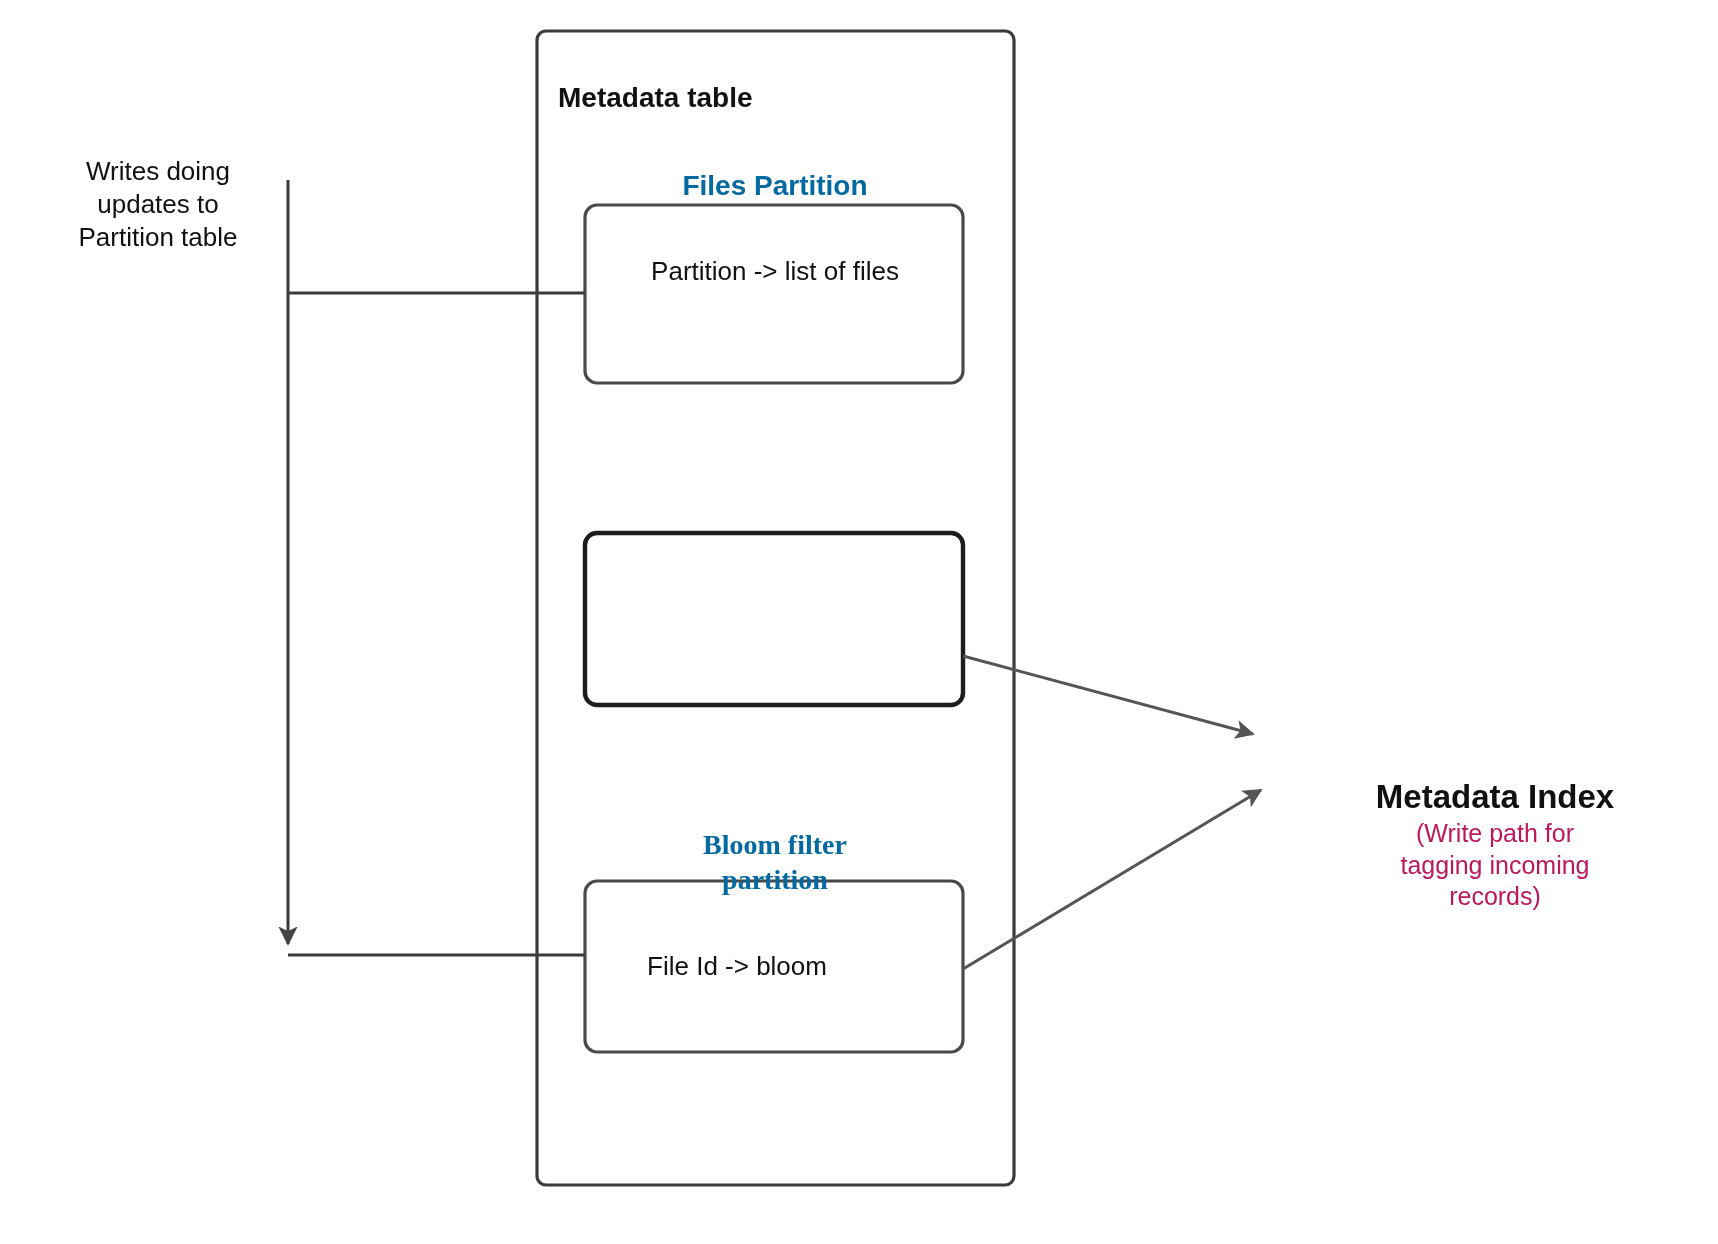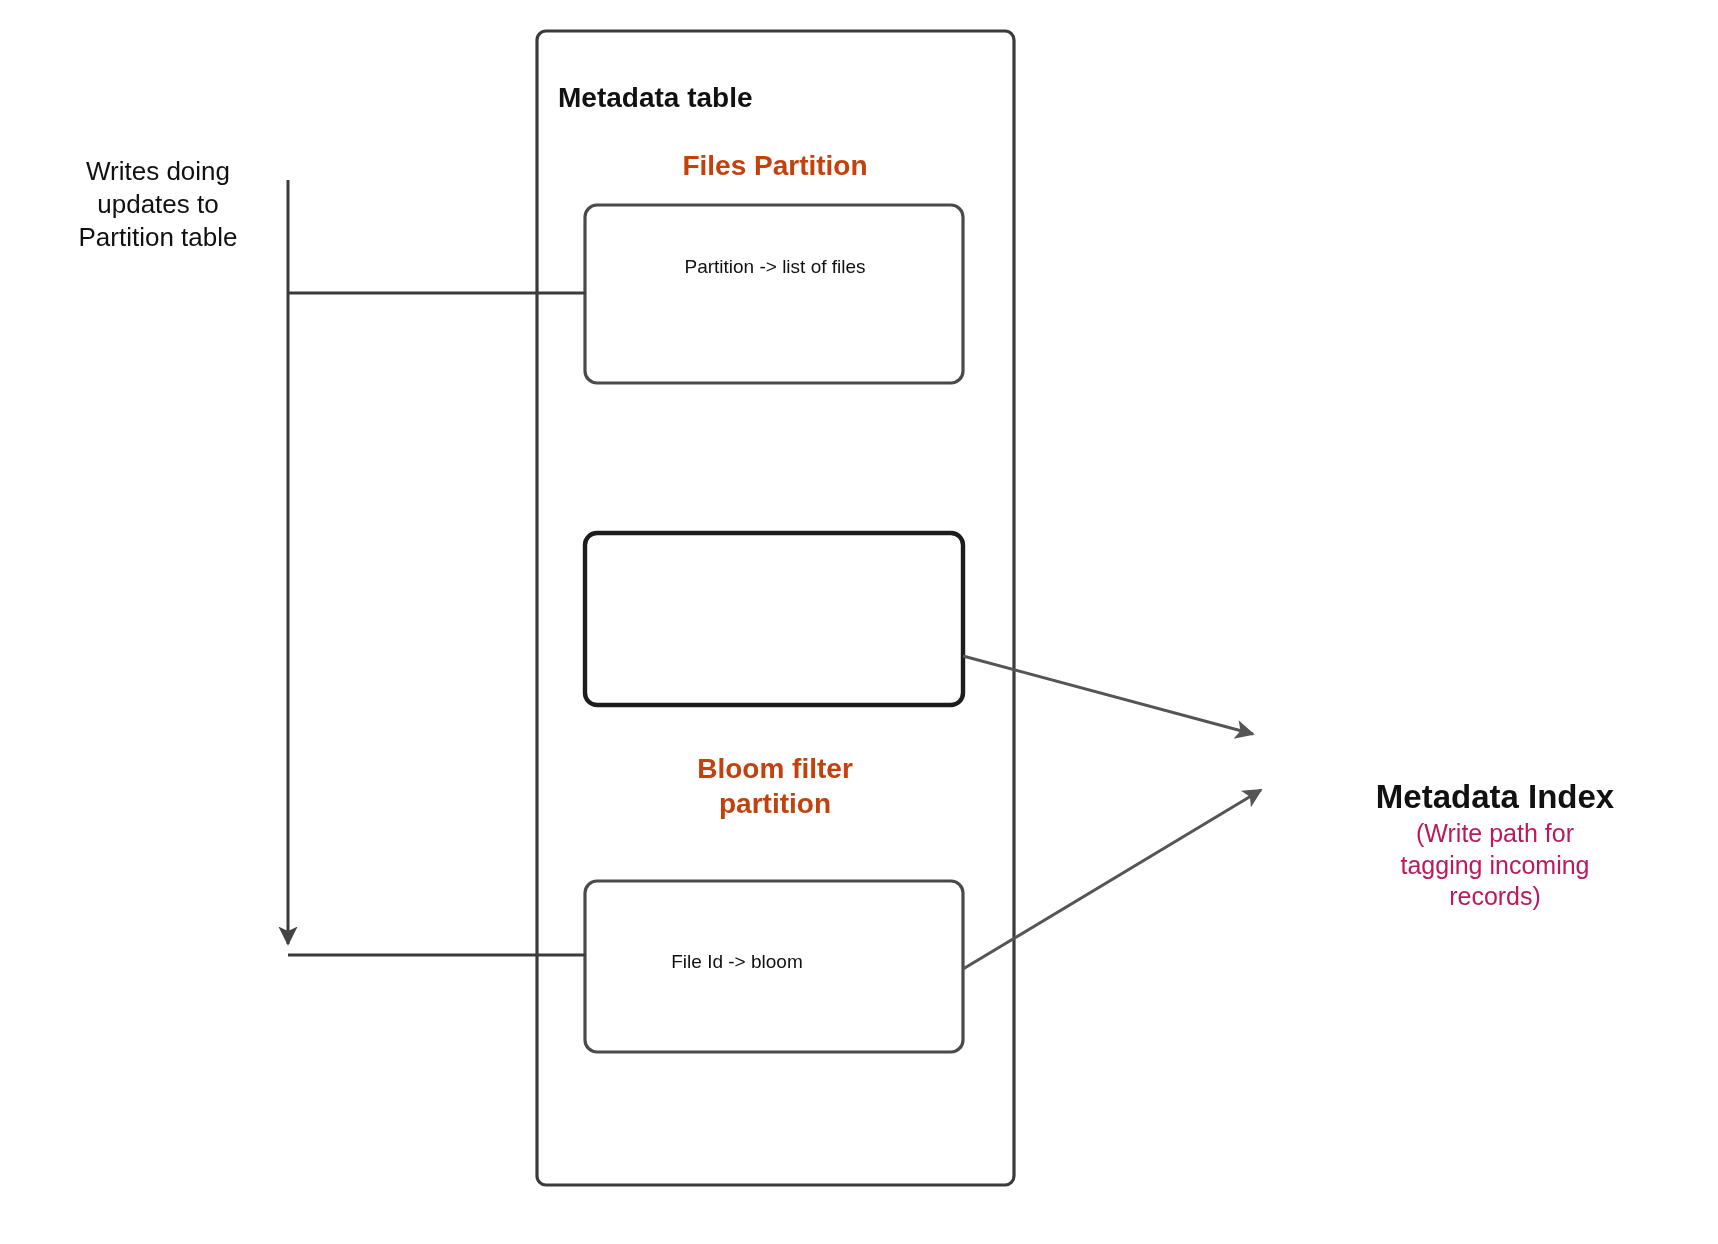--- a/index.html
+++ b/index.html
@@ -47,40 +47,42 @@
     width: 430px;
     text-align: left;
     font-size: 28px;
     font-weight: bold;
     color: #111111;
   }
   
   .part-heading {
     font-size: 28px;
     font-weight: bold;
-    color: #c2410c;
+    color: #0369a1;
+    margin-top: 20px;
   }
   #files-partition-heading {
     left: 585px;
     top: 148px;
     width: 380px;
   }
   #colstats-partition-heading {
     left: 585px;
     top: 437px;
     width: 380px;
   }
   #bloom-partition-heading {
     left: 585px;
-    top: 751px;
+    top: 807px;
     width: 380px;
+    font-family: Liberation Serif, serif;
   }
   
   .box-caption {
-    font-size: 19px;
+    font-size: 26px;
     color: #111111;
   }
   #files-box-caption {
     left: 588px;
     top: 255px;
     width: 374px;
   }
   #colstats-box-caption {
     left: 588px;
     top: 581px;

